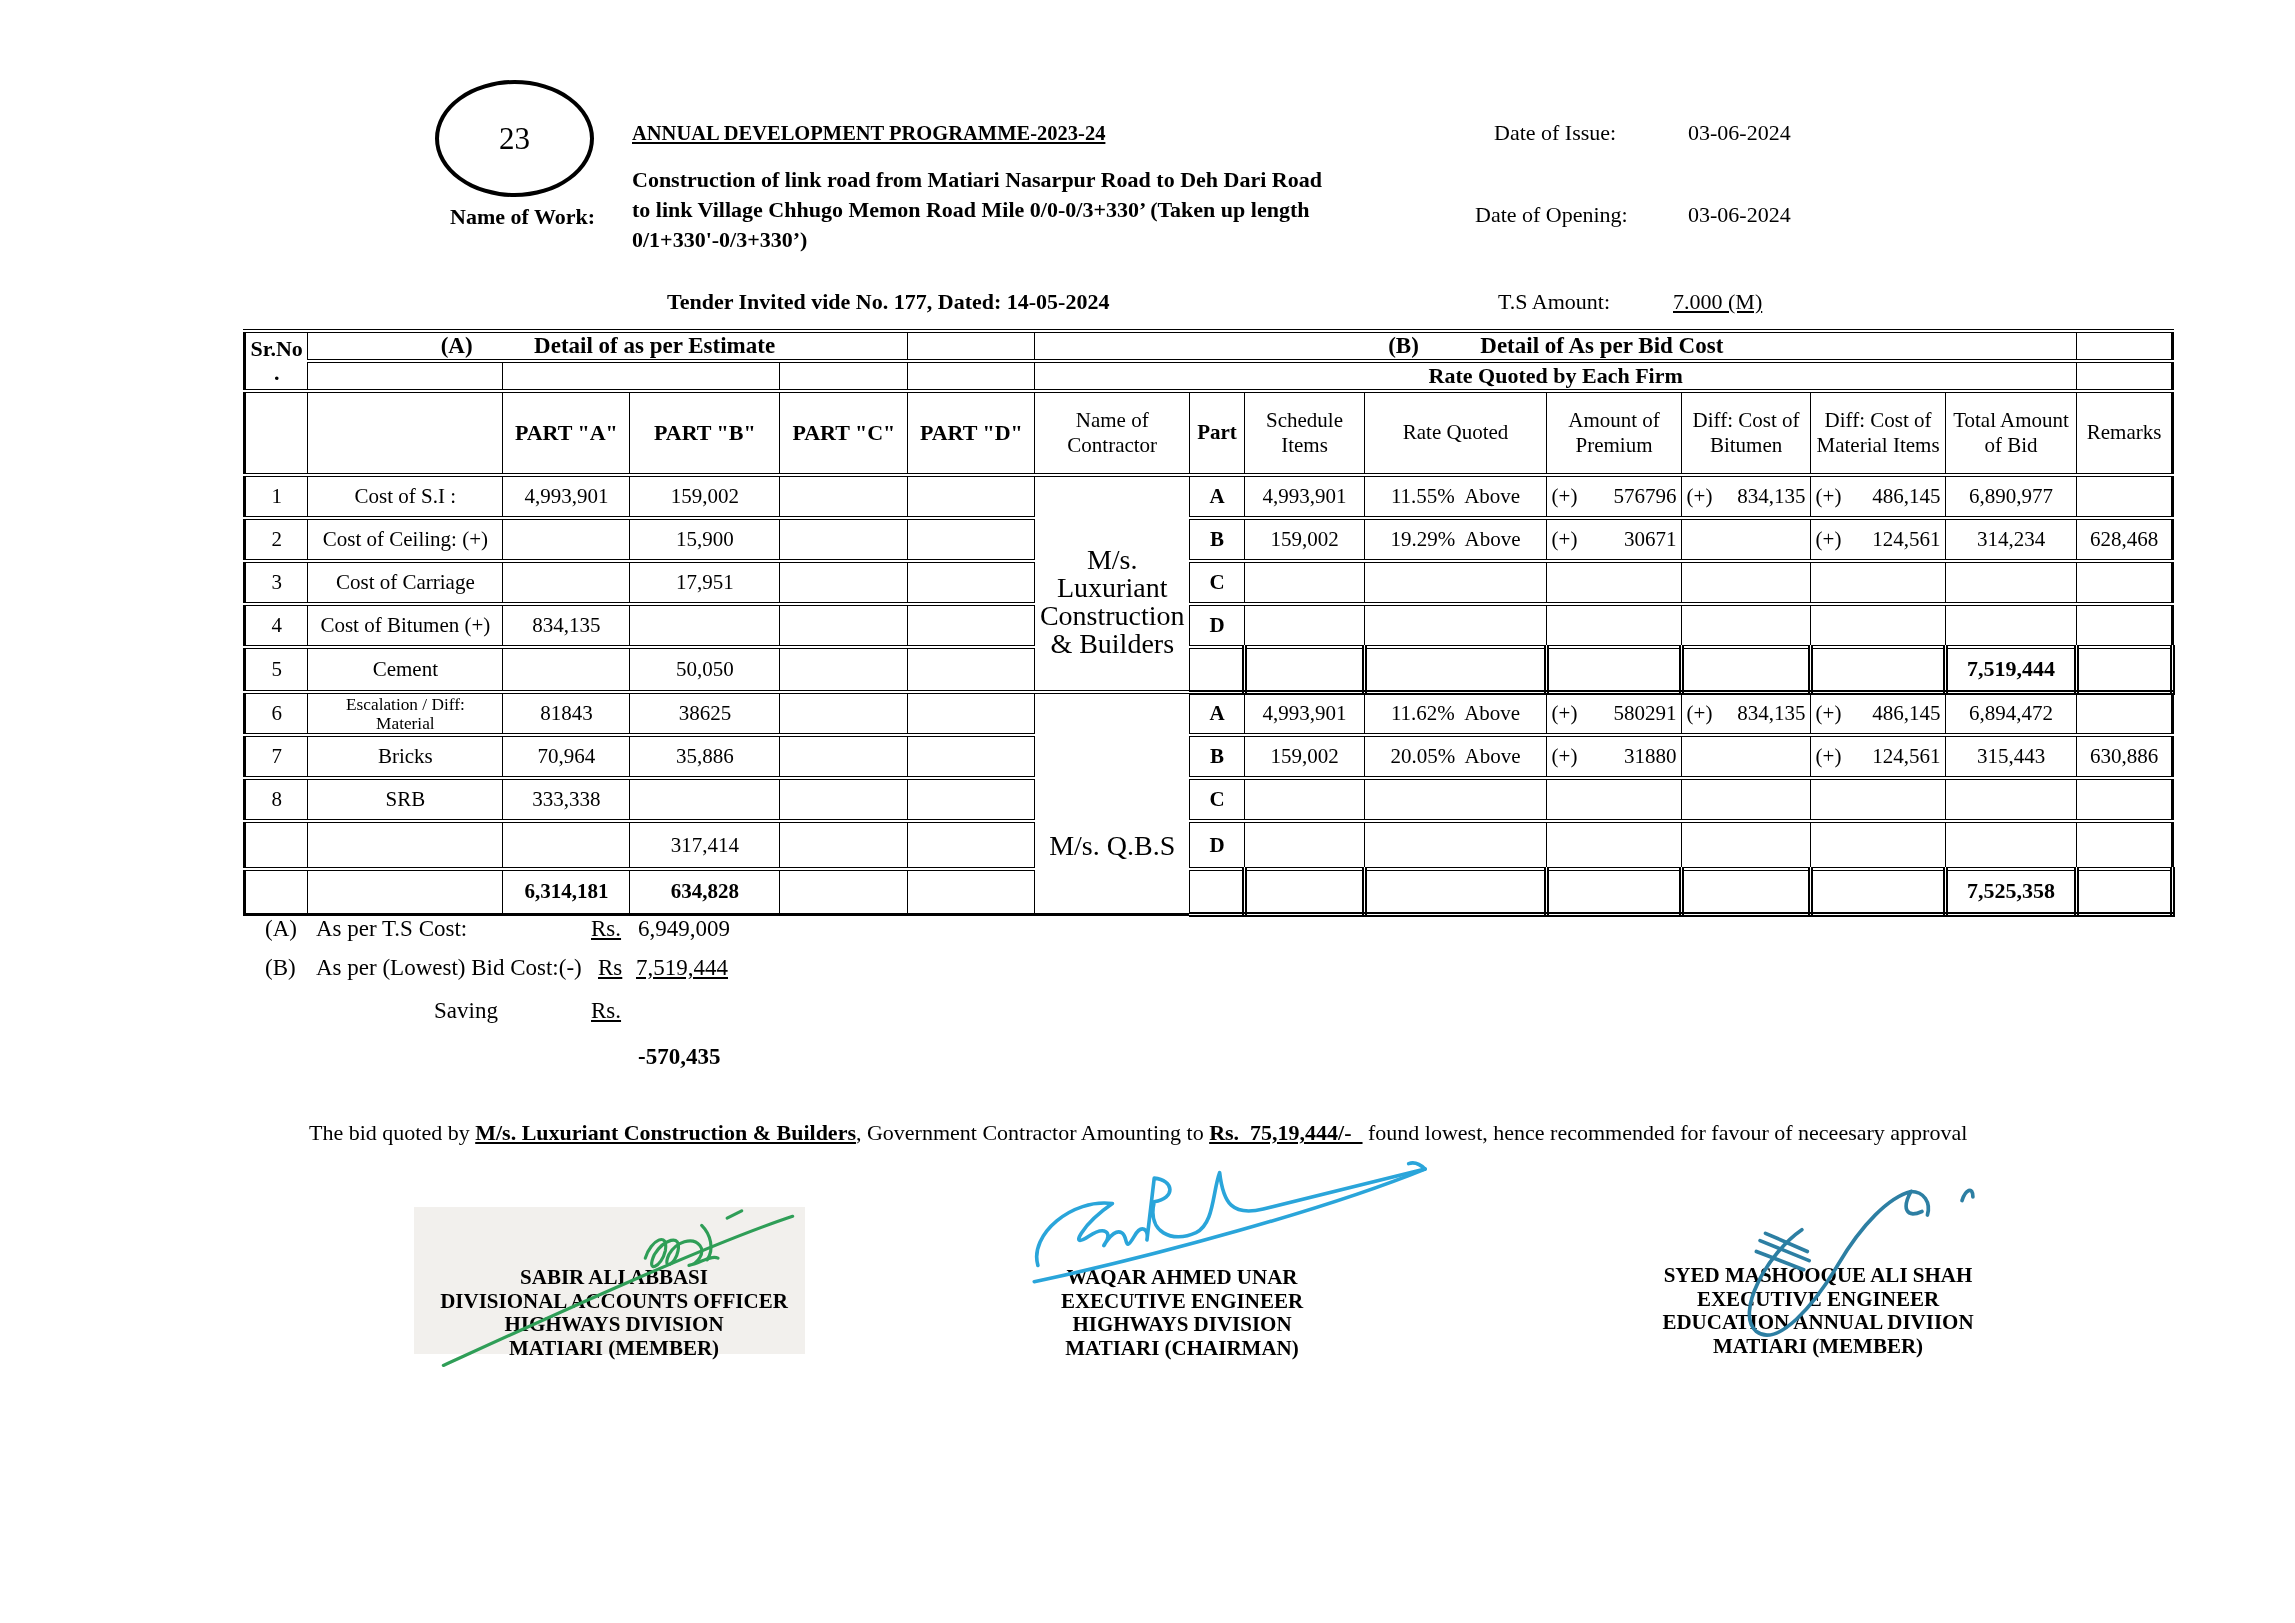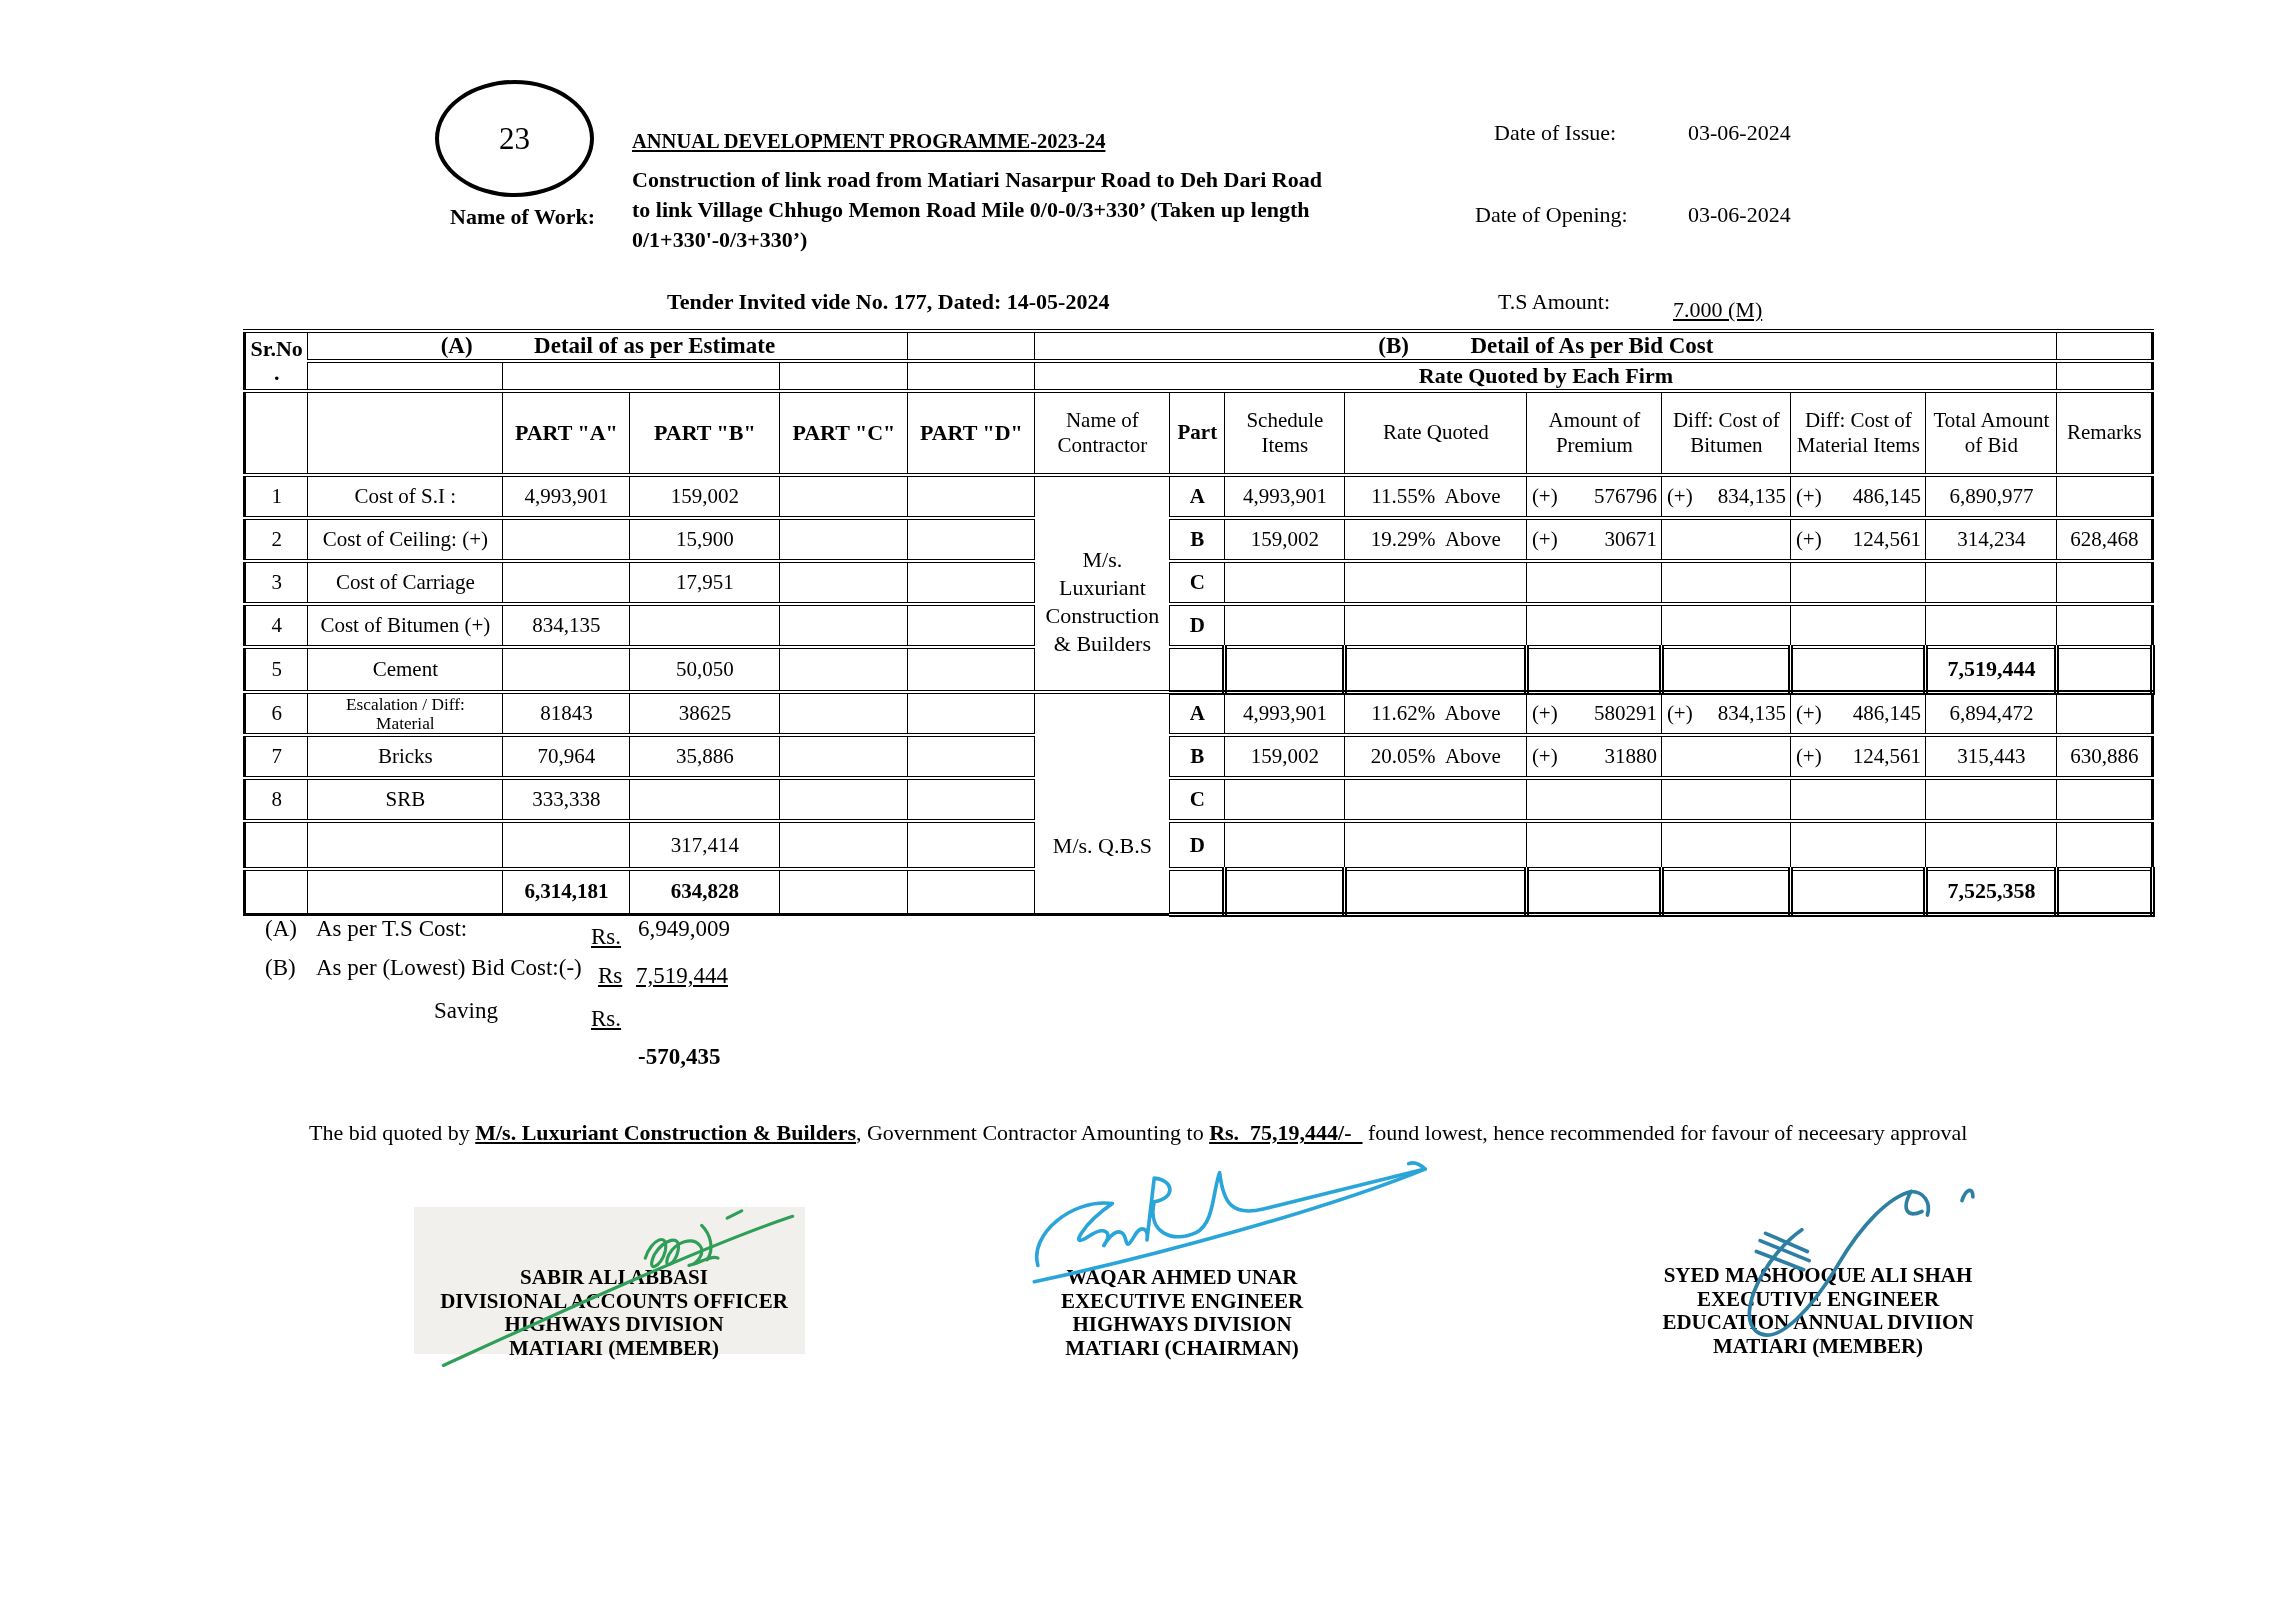--- a/index.html
+++ b/index.html
@@ -3,21 +3,21 @@
 <meta charset="utf-8">
 <style>
   html,body{margin:0;padding:0;background:#888;}
   #page{
     position:relative;width:2296px;height:1624px;background:#ffffff;
     font-family:"Liberation Serif","DejaVu Serif",serif;color:#000;
     overflow:hidden;
   }
   .abs{position:absolute;}
   .b{font-weight:bold;}
-  .u{text-decoration:underline;margin-top:8px;}
+  .u{text-decoration:underline;}
   .pre{white-space:pre;}
   
   #page-oval{
     position:absolute;left:435px;top:80px;width:151px;height:109px;
     border:4.5px solid #000;border-radius:50%;
     display:flex;align-items:center;justify-content:center;
     font-size:31px;
   }
   .workline{font-weight:bold;font-size:22px;line-height:29px;}
   
@@ -37,21 +37,21 @@
   }
   td.vx{border-left:5.5px double #000;}
   td.boxed{border:5.5px double #000;}
   td.left{text-align:left;}
   .sect-title{font-weight:bold;font-size:23px;}
   .colhead{font-size:21px;line-height:25.5px;}
   .parthead{font-weight:bold;font-size:22px;}
   .split{display:flex;justify-content:space-between;align-items:center;}
   .desc-small{font-size:17.3px;line-height:19px;text-align:left;}
   .firmcell{vertical-align:top;}
-  .firmname{font-size:22px;line-height:28px;text-align:center;}
+  .firmname{font-size:28px;line-height:28px;text-align:center;}
   .gtotal{font-weight:bold;font-size:22px;}
   
   .sum{font-size:23px;}
   
   #recline{font-size:22px;white-space:nowrap;}
   
   .sigblock{position:absolute;text-align:center;font-weight:bold;font-size:21px;line-height:23.6px;}
   .scanpatch{position:absolute;background:#f2f0ed;}
   svg.sig{position:absolute;fill:none;stroke-linecap:round;stroke-linejoin:round;}
 </style>

